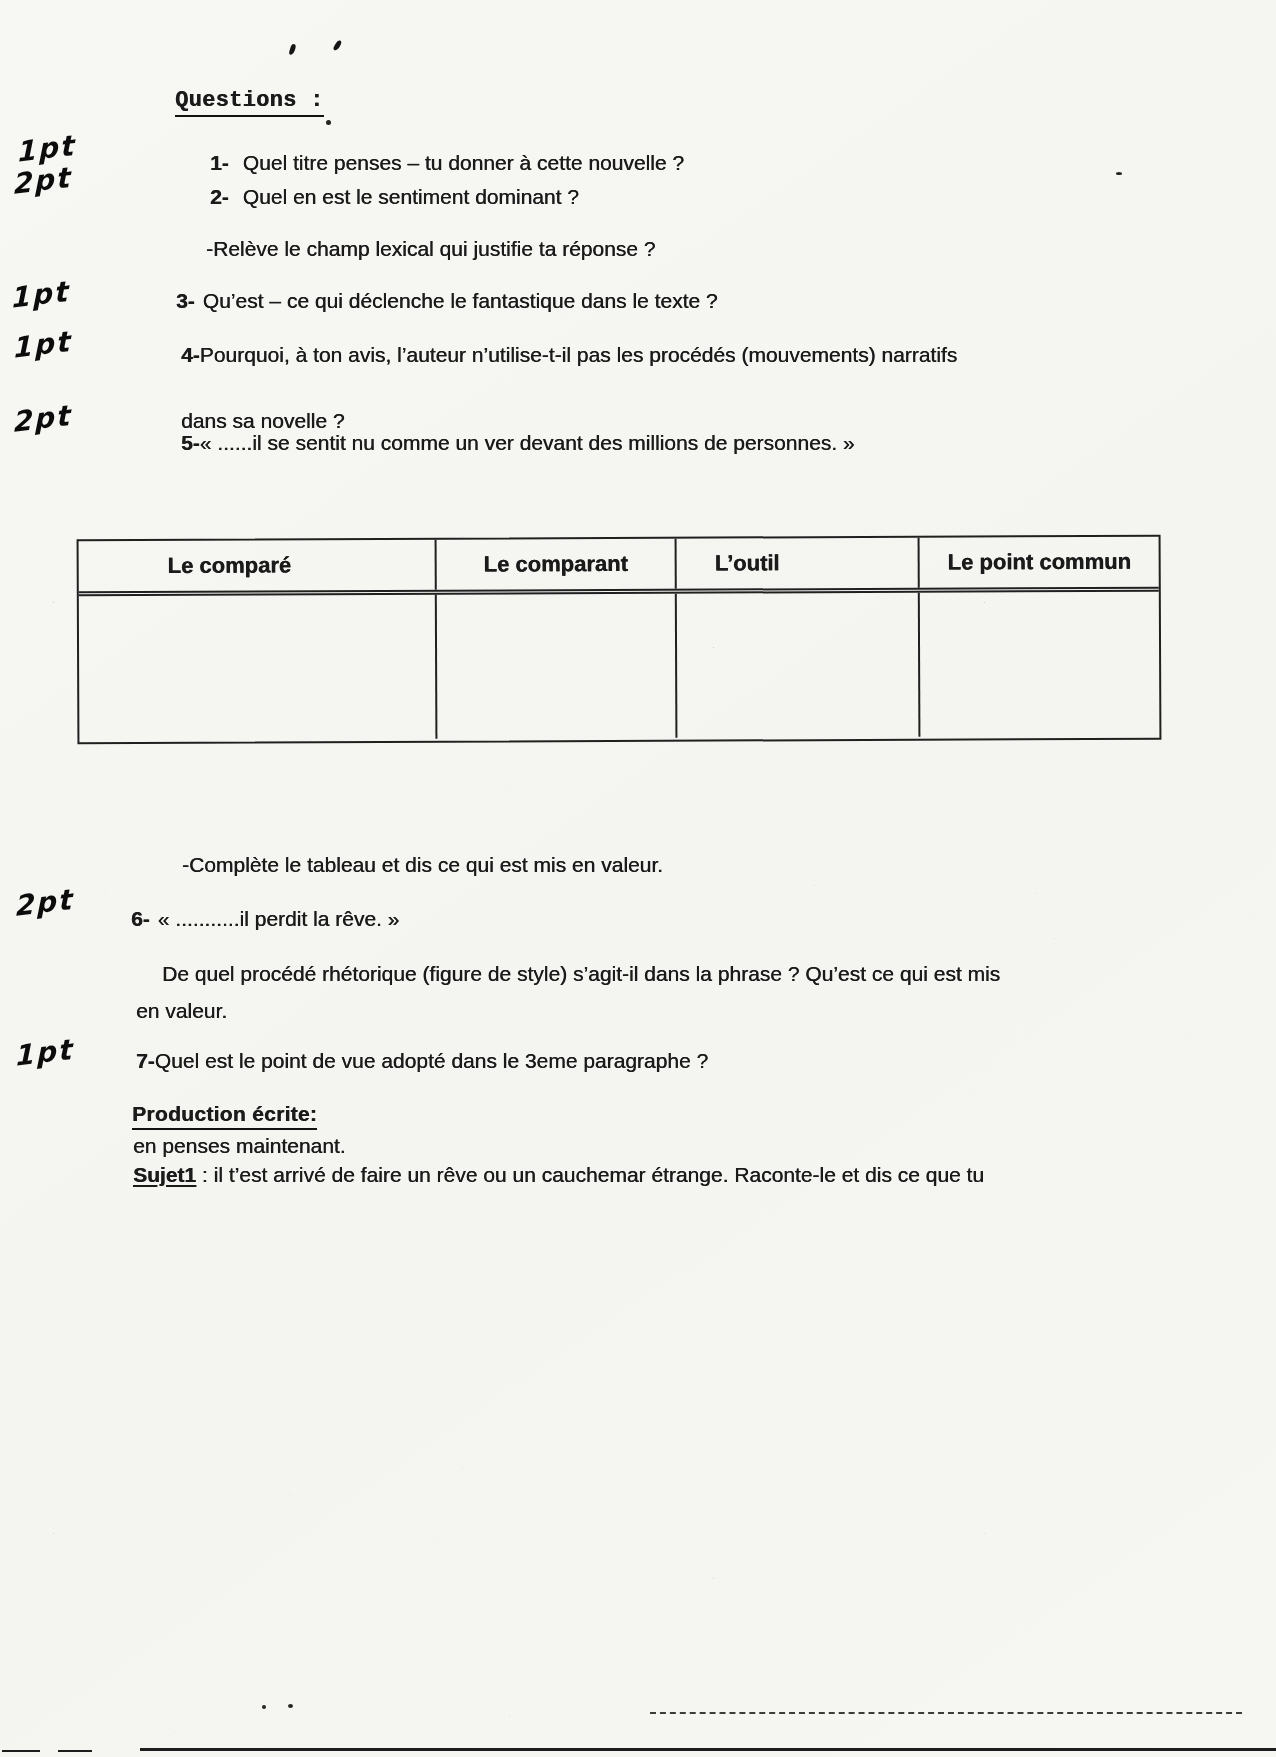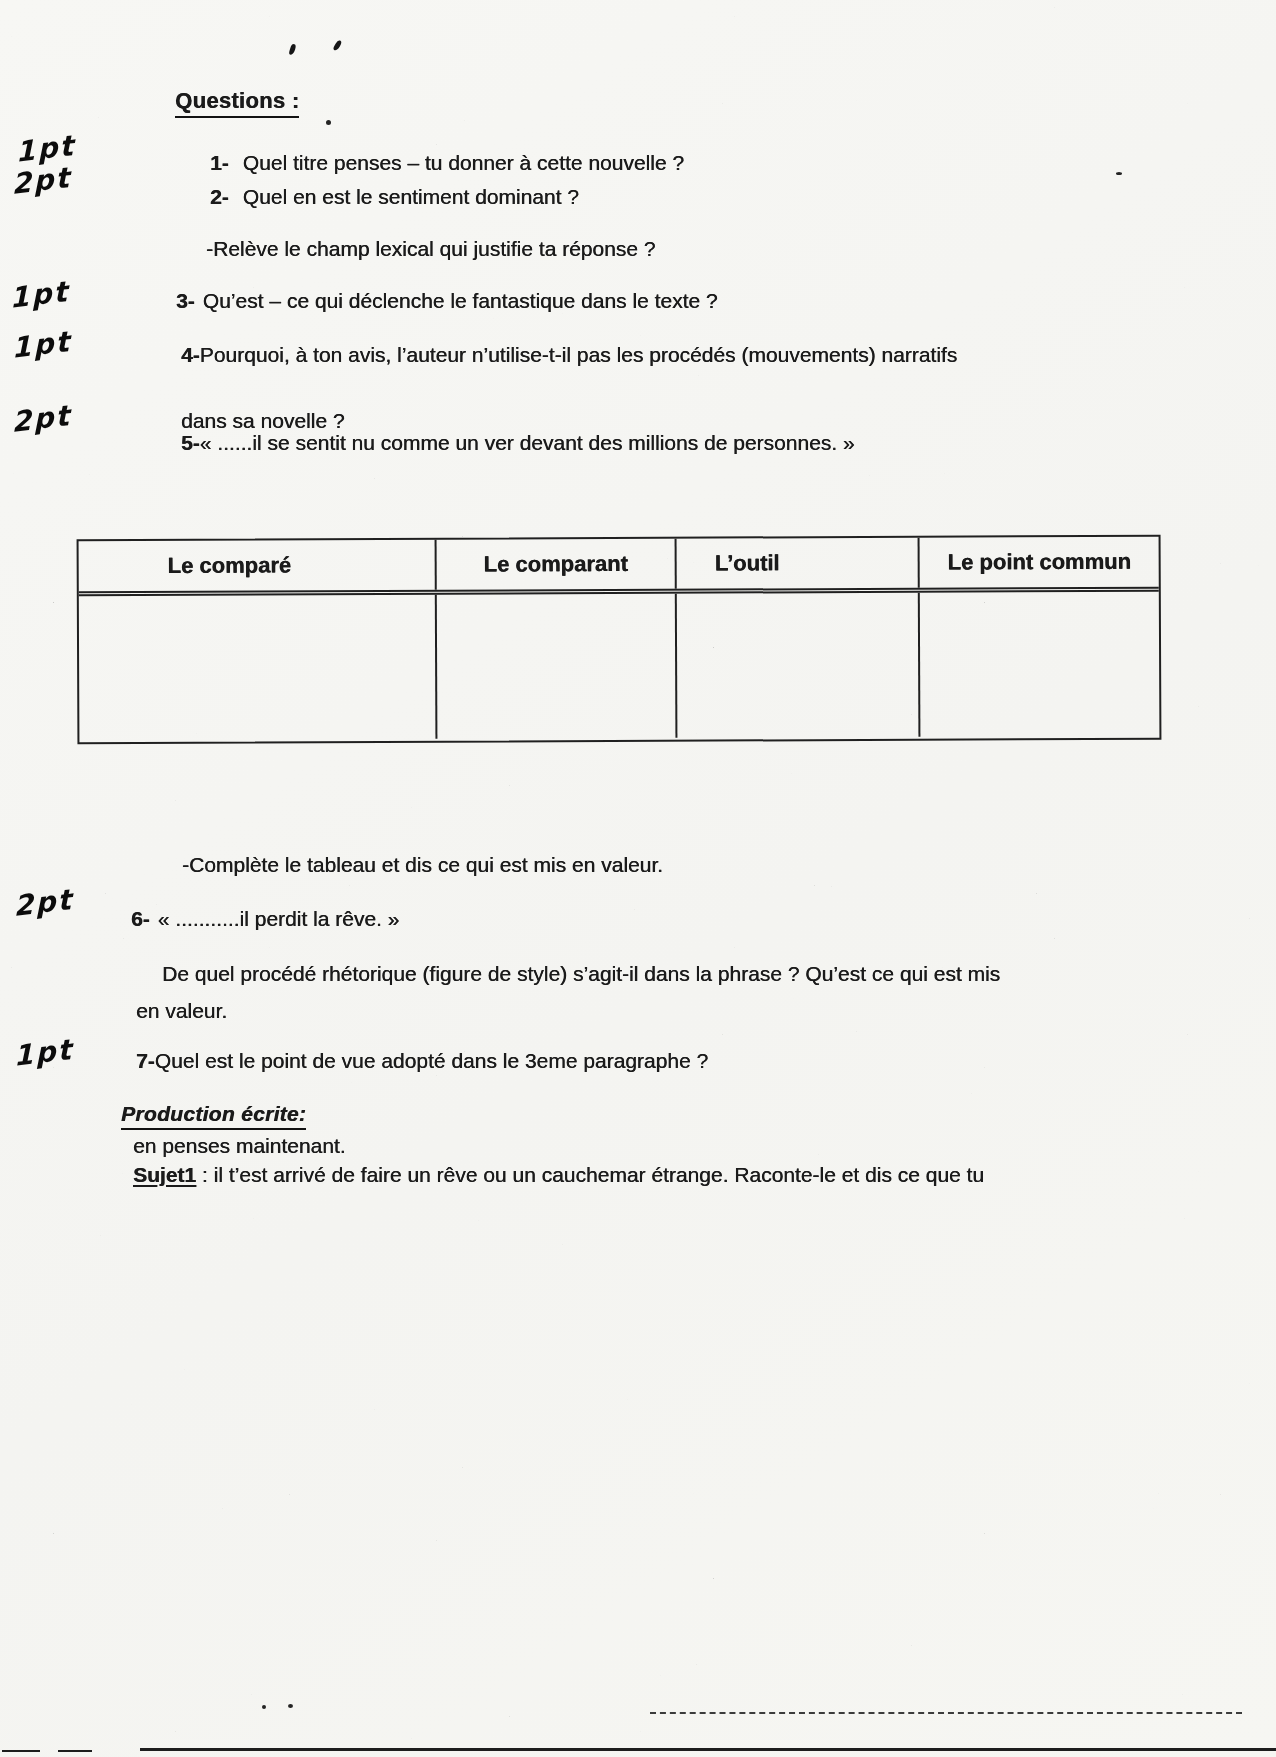--- a/index.html
+++ b/index.html
@@ -68,21 +68,21 @@
 <div class="page">
 
   <div class="abs mark" style="left:18px; top:132px;">1pt</div>
   <div class="abs mark" style="left:14px; top:164px;">2pt</div>
   <div class="abs mark" style="left:12px; top:278px;">1pt</div>
   <div class="abs mark" style="left:14px; top:328px;">1pt</div>
   <div class="abs mark" style="left:14px; top:402px;">2pt</div>
   <div class="abs mark" style="left:16px; top:886px;">2pt</div>
   <div class="abs mark" style="left:16px; top:1036px;">1pt</div>
 
-  <div class="abs title" style="left:175px; top:88px;">Questions :</div>
+  <div class="abs title" style="left:175px; top:88px;font-family:Liberation Mono, monospace;">Questions :</div>
 
   <div class="abs t" style="left:210px; top:150px;">
     <span class="num">1-</span><span class="gap14"></span><span>Quel titre penses – tu donner à cette nouvelle ?</span>
   </div>
 
   <div class="abs t" style="left:210px; top:184px;">
     <span class="num">2-</span><span class="gap14"></span><span>Quel en est le sentiment dominant ?</span>
   </div>
 
   <div class="abs t" style="left:206px; top:236px;">-Relève le champ lexical qui justifie ta  réponse ?</div>
@@ -121,21 +121,21 @@
     <span class="num">6-</span><span class="gap8"></span><span>« ...........il perdit la rêve. »</span>
   </div>
 
   <div class="abs t" style="left:162px; top:961px;">De quel procédé rhétorique (figure de style) s’agit-il dans la phrase ? Qu’est ce qui est mis</div>
   <div class="abs t" style="left:136px; top:998px;">en valeur.</div>
 
   <div class="abs t" style="left:136px; top:1048px;">
     <span class="num">7-</span><span>Quel est le point de vue adopté dans le 3eme paragraphe ?</span>
   </div>
 
-  <div class="abs title" style="left:121px; top:1102px; font-size:21px;font-style:italic;">Production écrite:</div>
+  <div class="abs title" style="left:132px; top:1102px; font-size:21px;">Production écrite:</div>
 
   <div class="abs t" style="left:133px; top:1162px;">
     <span class="num" style="text-decoration:underline; text-underline-offset:3px;">Sujet1</span><span> : il t’est arrivé de faire un rêve ou un cauchemar étrange. Raconte-le et dis ce que tu</span>
   </div>
   <div class="abs t" style="left:133px; top:1133px;">en penses maintenant.</div>
 
   <div class="commaMark" style="left:290px; top:44px;"></div>
   <div class="commaMark" style="left:335px; top:40px; transform:rotate(30deg);"></div>
   <div class="speck" style="left:326px; top:120px; width:5px; height:5px;"></div>
   <div class="speck" style="left:1116px; top:172px; width:6px; height:3px;"></div>

